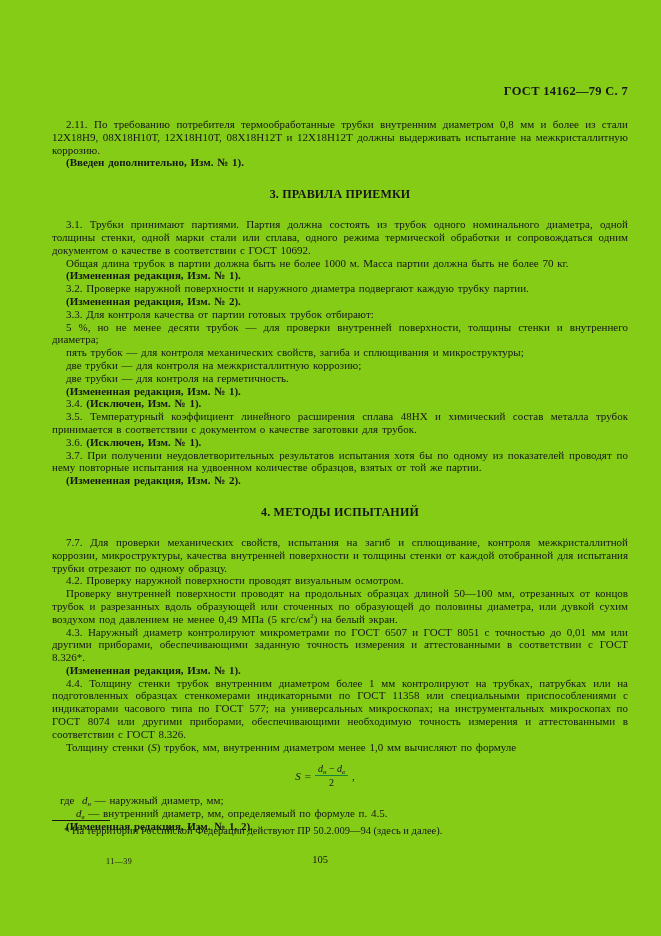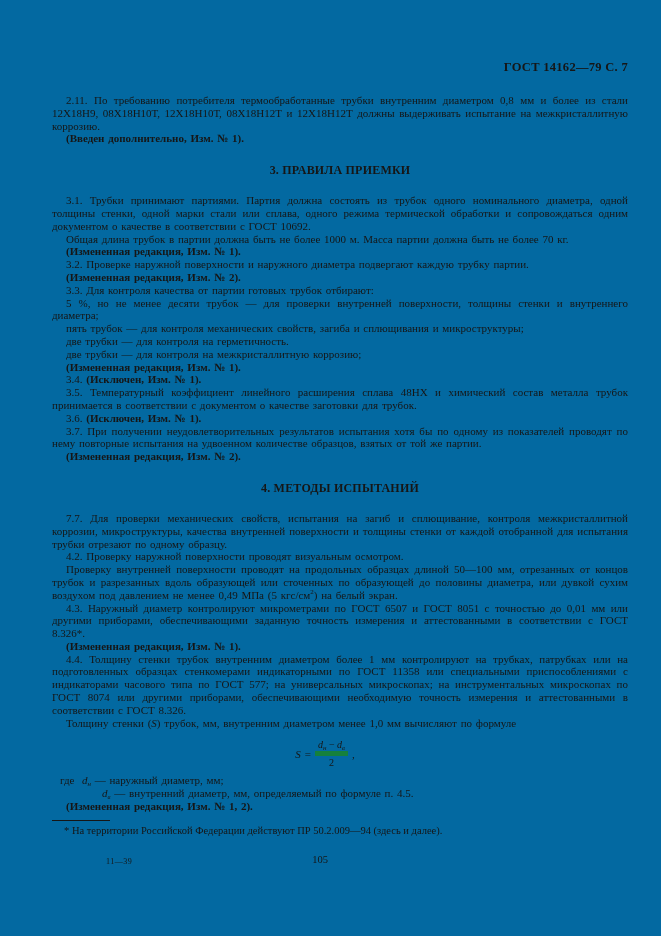--- a/index.html
+++ b/index.html
@@ -1,61 +1,61 @@
 <!DOCTYPE html>
 <html><head>
 <meta charset="utf-8">
 <style>
   * { margin:0; padding:0; box-sizing:border-box; }
   html,body { background:#e8e8e8; }
   .page {
     position:relative;
     width:661px; height:936px;
-    background:#0369a1;
+    background:#84cc16;
     font-family:"Liberation Serif","DejaVu Serif",serif;
     color:#161616;
-    padding:60px 33px 0 52px;
+    padding:84px 33px 0 52px;
     overflow:hidden;
   }
   .doc-header {
     text-align:right;
     font-weight:bold;
     font-size:12.5px;
     letter-spacing:0.3px;
     margin-bottom:19px;
   }
   .body-col {}
   .para {
     font-size:11px;
     line-height:12.8px;
     text-align:justify;
     word-spacing:1px;
   }
   .para.ind { text-indent:14px; }
   .para.where1 { margin-left:8px; text-align:left; }
-  .para.where2 { margin-left:50px; text-align:left; }
+  .para.where2 { margin-left:24px; text-align:left; }
   .b { font-weight:bold; }
   .i { font-style:italic; }
   sub { font-size:7px; line-height:0; vertical-align:-2px; font-style:italic; }
   sup { font-size:7px; line-height:0; }
   .heading {
     text-align:center;
     font-weight:bold;
     font-size:12px;
     letter-spacing:0.2px;
     margin:18px 0 16px 0;
   }
   .formula-row {
     text-align:center;
     font-size:11px;
     margin:10px 30px 6px 0;
   }
   .formula { display:inline-flex; align-items:center; gap:4px; }
   .frac { display:inline-block; text-align:center; vertical-align:middle; font-size:10px; }
-  .frac .num { display:block; border-bottom:5px solid #15803d; padding:0 3px 1px 3px; }
+  .frac .num { display:block; border-bottom:1px solid #15803d; padding:0 3px 1px 3px; }
   .frac .den { display:block; padding-top:1px; }
   .footnote-area {
     position:absolute;
     left:52px; right:33px; top:820px;
   }
   .footnote-rule {
     width:58px; border-top:1px solid #161616; margin-bottom:4px;
   }
   .footnote-text {
     font-size:10.5px; line-height:12.5px; text-indent:12px; text-align:left;
@@ -84,22 +84,22 @@
       <div class="para ind"><span class="b">(Введен дополнительно, Изм. № 1).</span></div>
       <div class="heading">3. ПРАВИЛА ПРИЕМКИ</div>
       <div class="para ind"><span>3.1. Трубки принимают партиями. Партия должна состоять из трубок одного номинального диаметра, одной толщины стенки, одной марки стали или сплава, одного режима термической обработки и сопровождаться одним документом о качестве в соответствии с ГОСТ 10692.</span></div>
       <div class="para ind"><span>Общая длина трубок в партии должна быть не более 1000 м.  Масса  партии  должна  быть не более 70 кг.</span></div>
       <div class="para ind"><span class="b">(Измененная редакция, Изм. № 1).</span></div>
       <div class="para ind"><span>3.2. Проверке наружной поверхности и наружного диаметра подвергают каждую трубку партии.</span></div>
       <div class="para ind"><span class="b">(Измененная редакция, Изм. № 2).</span></div>
       <div class="para ind"><span>3.3. Для контроля качества от партии готовых трубок отбирают:</span></div>
       <div class="para ind"><span>5 %, но не менее десяти трубок — для проверки внутренней поверхности, толщины стенки и внутреннего диаметра;</span></div>
       <div class="para ind"><span>пять трубок — для контроля механических свойств, загиба и сплющивания и микроструктуры;</span></div>
+      <div class="para ind"><span>две трубки — для контроля на межкристаллитную коррозию;</span></div>
       <div class="para ind"><span>две трубки — для контроля на герметичность.</span></div>
-      <div class="para ind"><span>две трубки — для контроля на межкристаллитную коррозию;</span></div>
       <div class="para ind"><span class="b">(Измененная редакция, Изм. № 1).</span></div>
       <div class="para ind"><span>3.4. </span><span class="b">(Исключен, Изм. № 1).</span></div>
       <div class="para ind"><span>3.5. Температурный коэффициент линейного расширения сплава 48НХ и химический состав металла трубок принимается в соответствии с документом о качестве заготовки для трубок.</span></div>
       <div class="para ind"><span>3.6. </span><span class="b">(Исключен, Изм. № 1).</span></div>
       <div class="para ind"><span>3.7. При получении неудовлетворительных результатов испытания хотя бы по одному из показателей проводят по нему повторные испытания на удвоенном количестве образцов, взятых от той же партии.</span></div>
       <div class="para ind"><span class="b">(Измененная редакция, Изм. № 2).</span></div>
       <div class="heading">4. МЕТОДЫ ИСПЫТАНИЙ</div>
       <div class="para ind"><span>7.7. Для проверки механических свойств, испытания на загиб и сплющивание, контроля межкристаллитной коррозии, микроструктуры, качества внутренней поверхности и толщины стенки от каждой отобранной для испытания трубки отрезают по одному образцу.</span></div>
       <div class="para ind"><span>4.2. Проверку наружной поверхности проводят визуальным осмотром.</span></div>
       <div class="para ind"><span>Проверку внутренней поверхности проводят на продольных образцах длиной 50—100 мм, отрезанных от концов трубок и разрезанных вдоль образующей или сточенных по образующей до половины диаметра, или дувкой сухим воздухом под давлением не менее 0,49 МПа (5 кгс/см</span><sup>2</sup><span>) на белый экран.</span></div>

